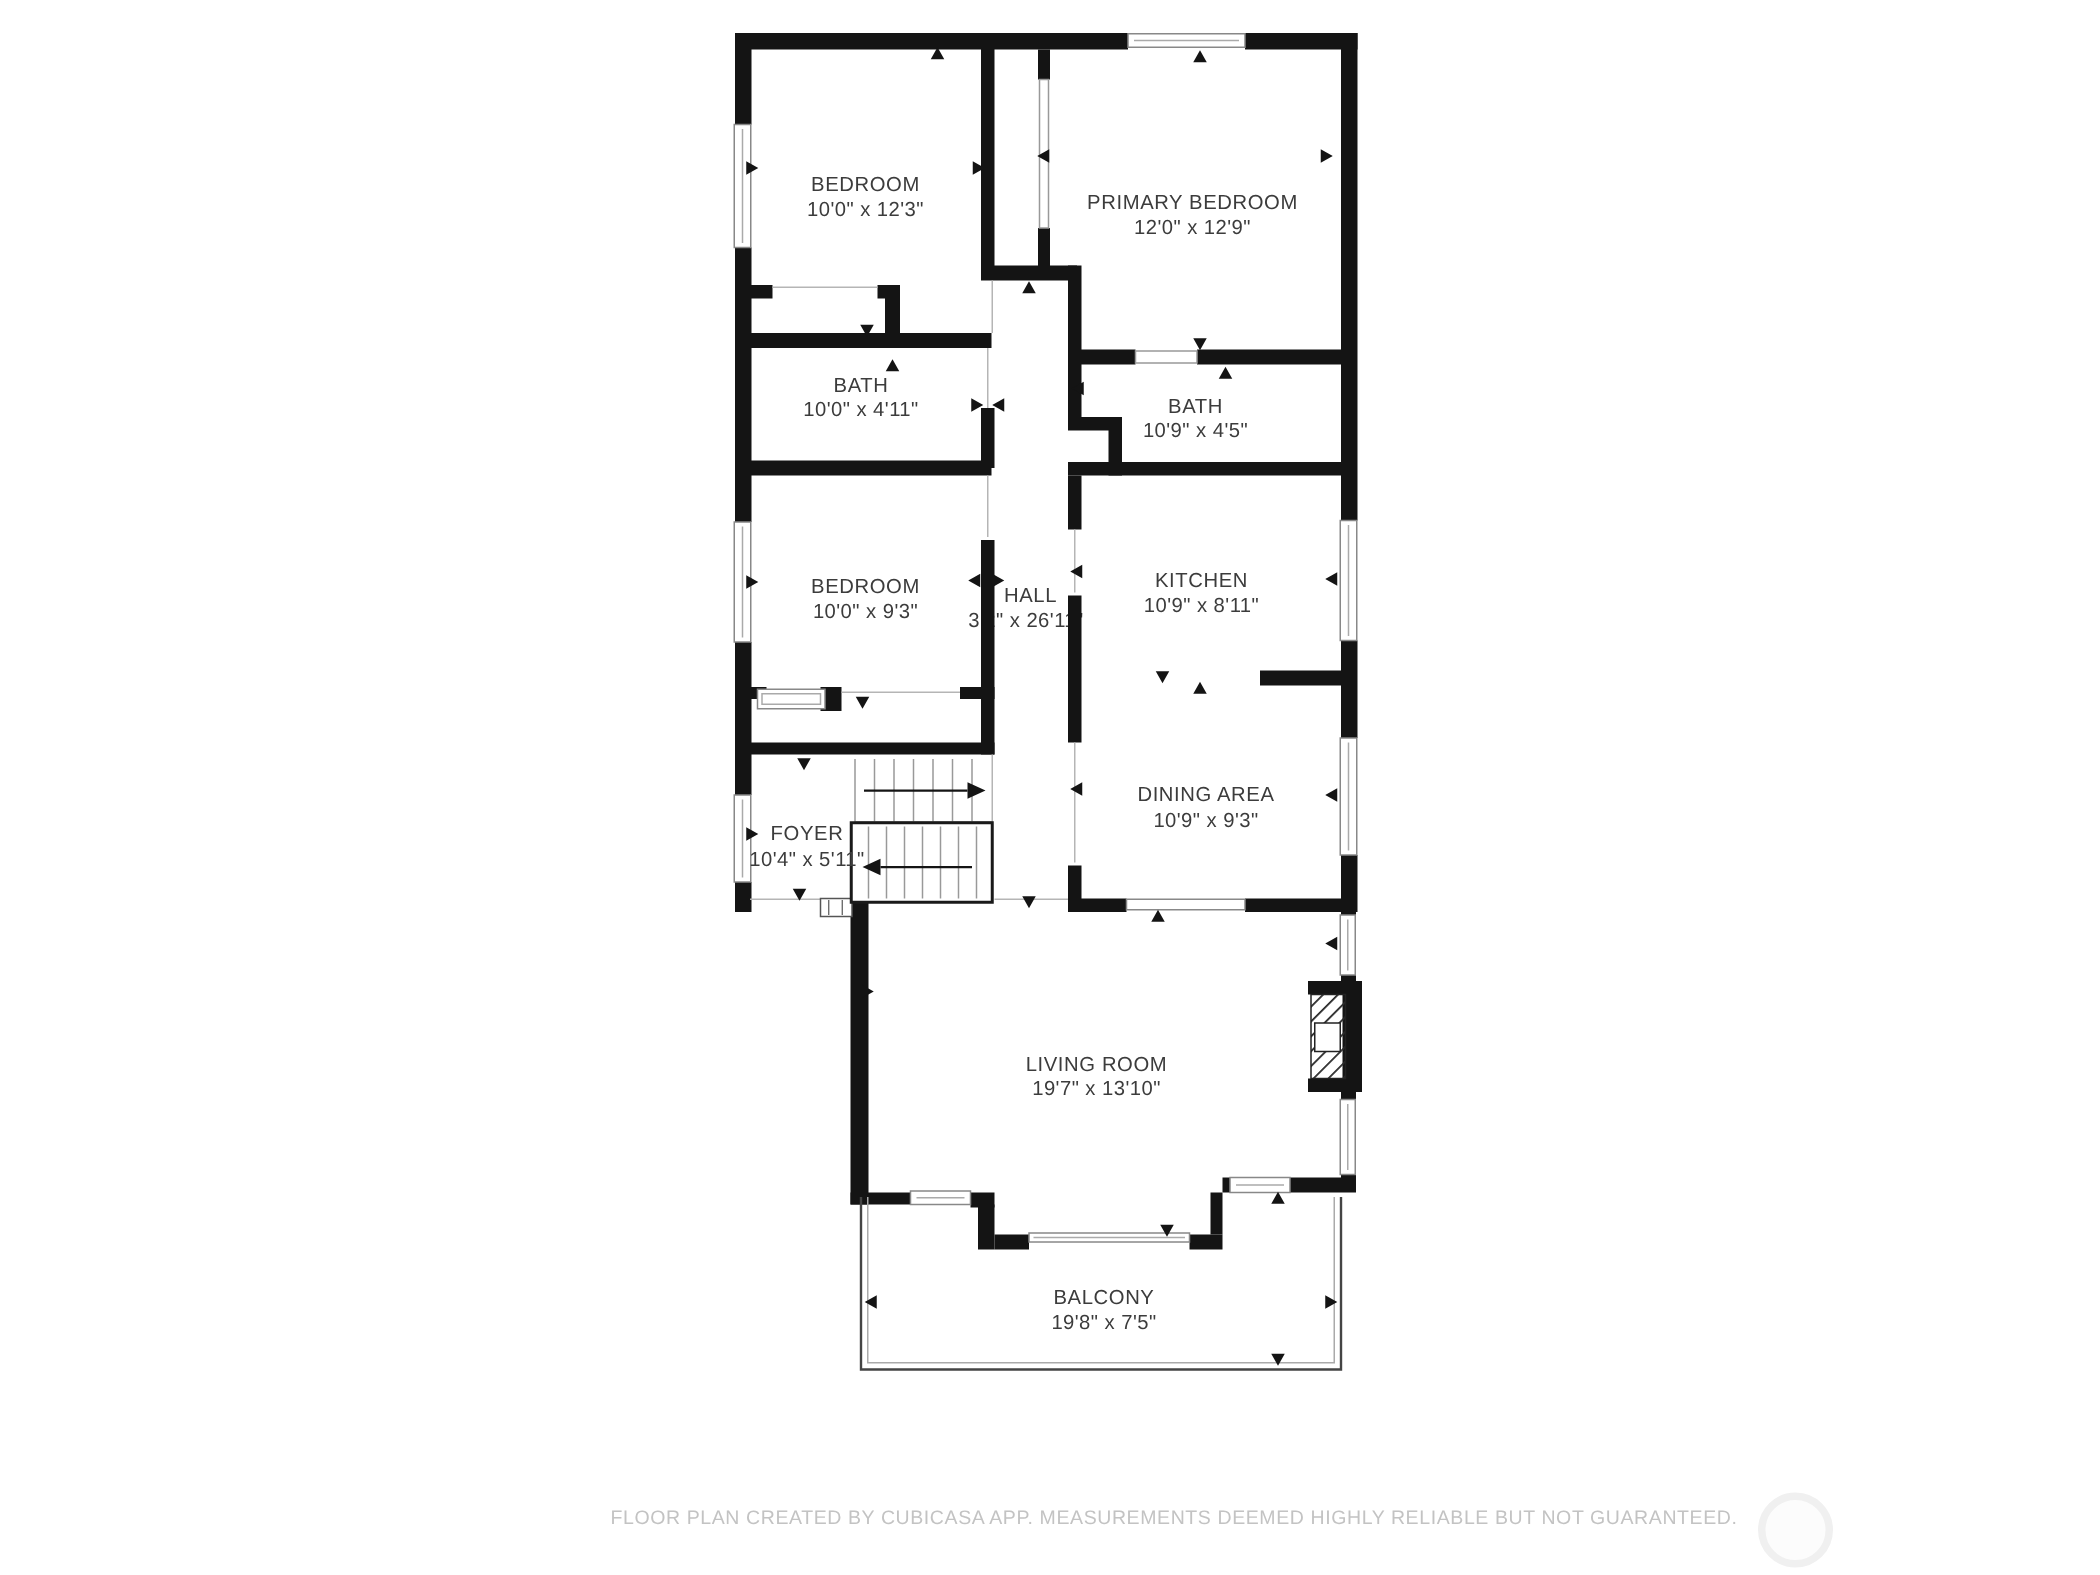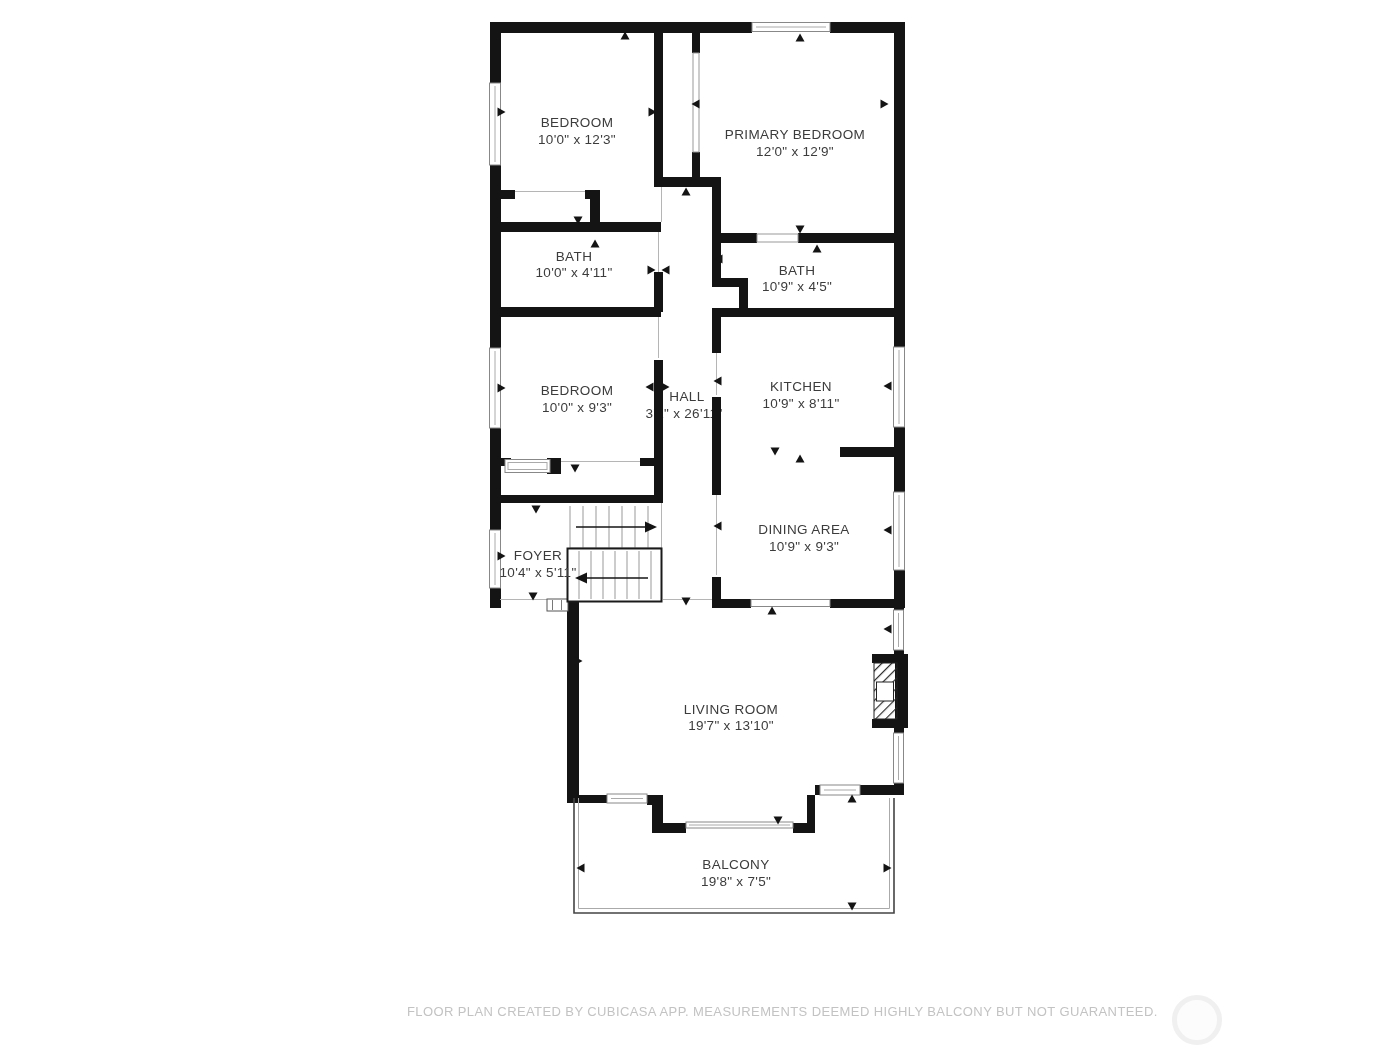--- a/index.html
+++ b/index.html
@@ -264,16 +264,16 @@
       <text class="room-name" x="731" y="714" text-anchor="middle">LIVING ROOM</text>
       <text class="room-dims" x="731" y="730" text-anchor="middle">19'7" x 13'10"</text>
     </g>
     <g>
       <text class="room-name" x="736" y="869" text-anchor="middle">BALCONY</text>
       <text class="room-dims" x="736" y="886" text-anchor="middle">19'8" x 7'5"</text>
     </g>
   </g>
 </svg>
 
-<div id="disclaimer">FLOOR PLAN CREATED BY CUBICASA APP. MEASUREMENTS DEEMED HIGHLY BALCONY BUT NOT GUARANTEED.</div>
+<div id="disclaimer">FLOOR PLAN CREATED BY CUBICASA APP. MEASUREMENTS DEEMED HIGHLY RELIABLE BUT NOT GUARANTEED.</div>
 <div id="compass"></div>
 
 </div>
 
 </body></html>

